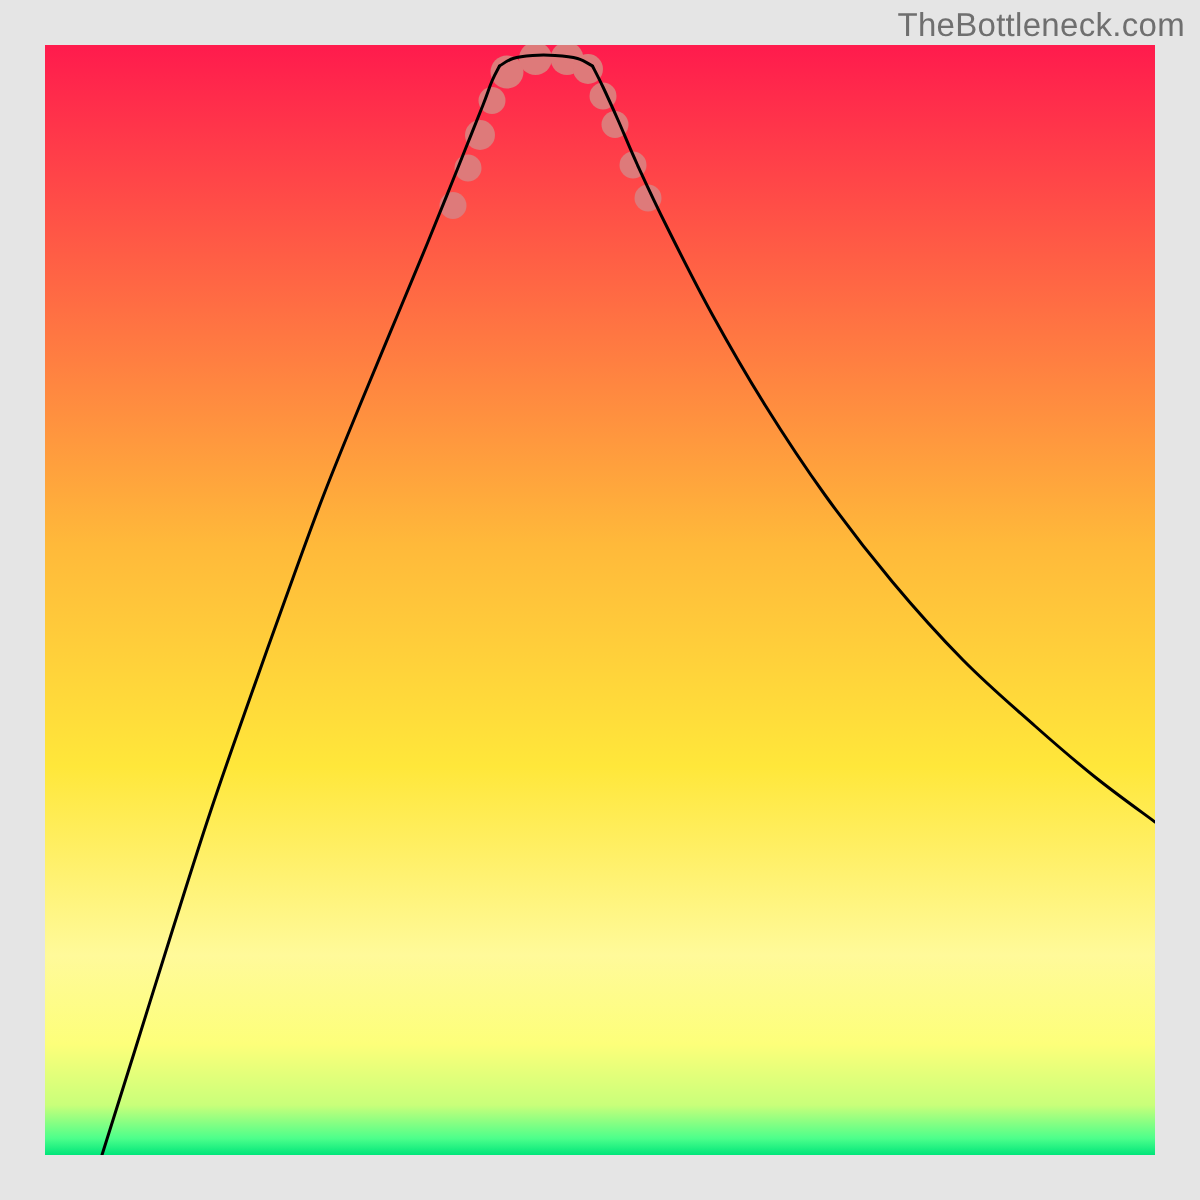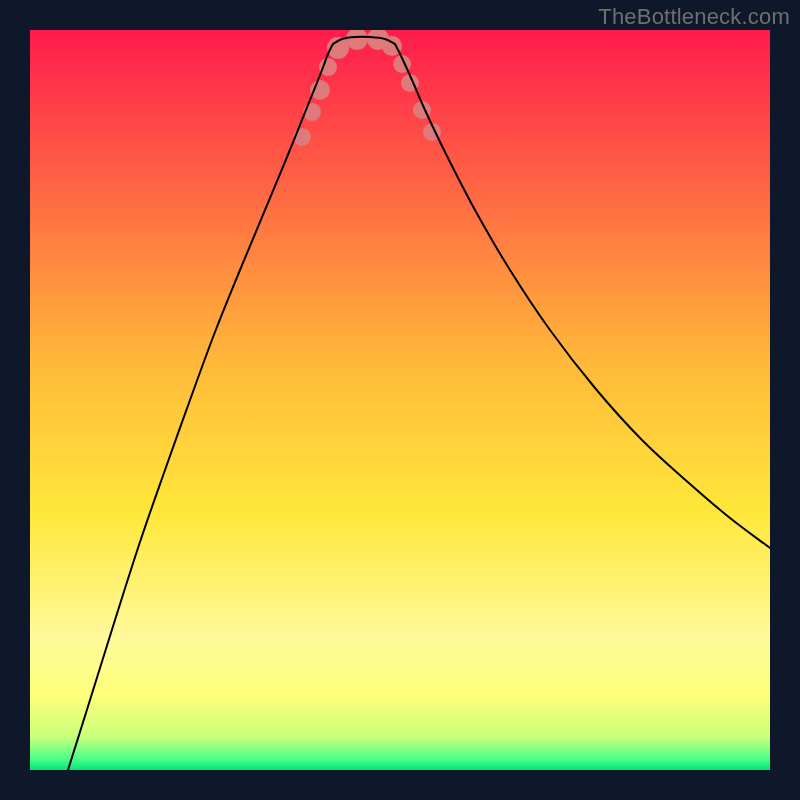--- a/index.html
+++ b/index.html
@@ -9,21 +9,21 @@
     height: 800px;
     background: #000;
     overflow: hidden;
   }
   .frame {
     position: absolute;
     left: 0;
     top: 0;
     width: 800px;
     height: 800px;
-    background: #0f172a;
+    background: #e5e5e5;
   }
   .plot {
     position: absolute;
     left: 30px;
     top: 30px;
     width: 740px;
     height: 740px;
   }
   .attribution {
     position: absolute;

